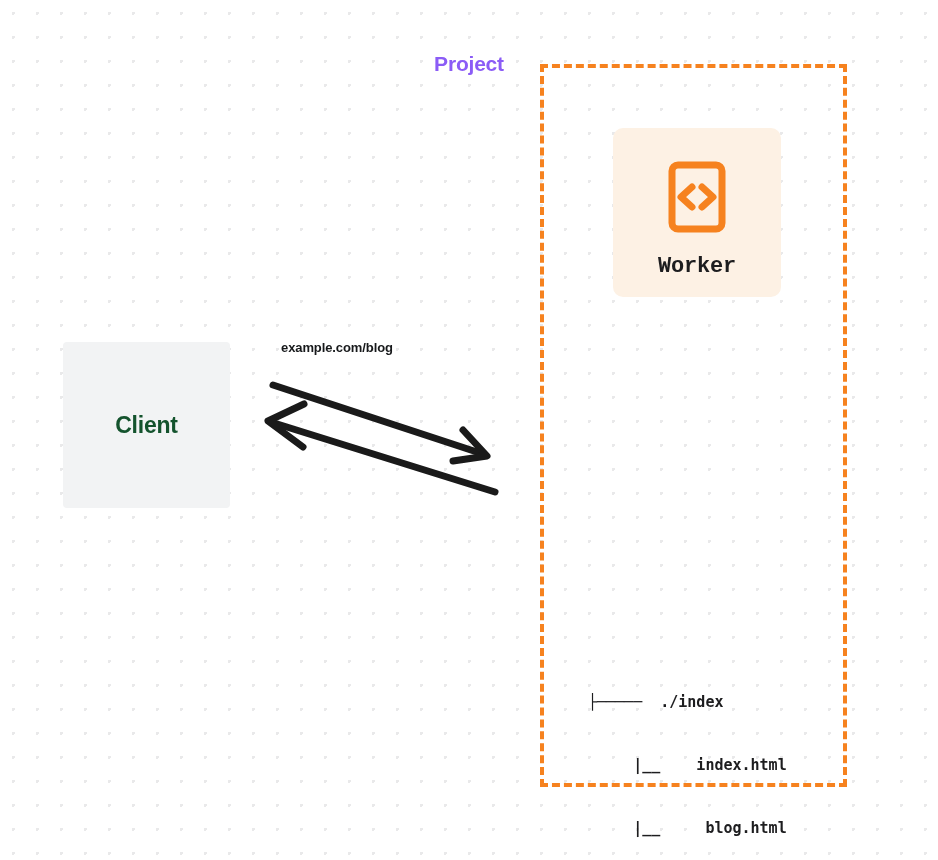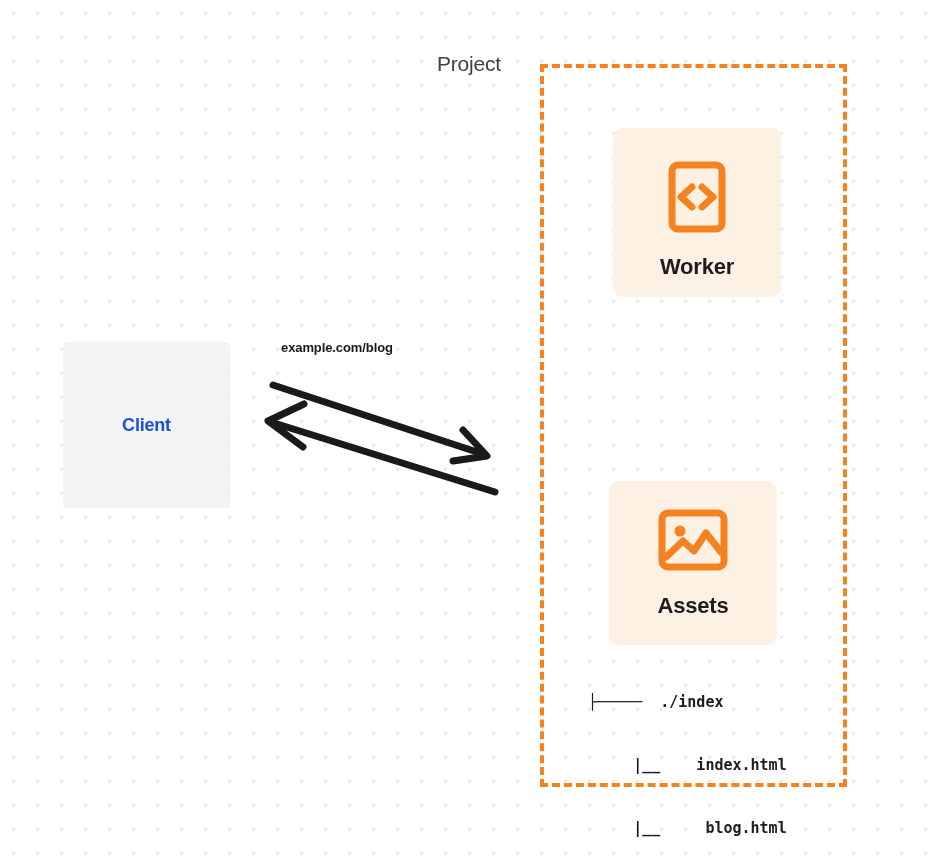--- a/index.html
+++ b/index.html
@@ -33,23 +33,23 @@
     top: 342px;
     width: 167px;
     height: 166px;
     background: #f2f3f4;
     border-radius: 4px;
     display: flex;
     align-items: center;
     justify-content: center;
   }
   #client-node .node-label {
-    font-size: 18px;
+    font-size: 23px;
     font-weight: bold;
-    color: #1d4ed8;
+    color: #14532d;
     letter-spacing: -0.2px;
   }
 
   
   #connector-label {
     position: absolute;
     left: 281px;
     top: 340px;
     font-size: 13px;
     font-weight: bold;
@@ -80,22 +80,22 @@
     background: transparent;
   }
   #project-group-label {
     position: absolute;
     left: 50%;
     top: 64px;
     transform: translate(-50%, -50%);
     background: #ffffff;
     padding: 0 7px;
     font-size: 21px;
-    font-weight: normal;
-    color: #404040;
+    font-weight: bold;
+    color: #8b5cf6;
     letter-spacing: -0.2px;
     white-space: nowrap;
   }
 
   
   .service-card {
     position: absolute;
     width: 168px;
     background: #fdf1e4;
     border-radius: 10px;
@@ -114,20 +114,21 @@
     left: 609px;
     top: 481px;
     height: 164px;
     padding-top: 28px;
   }
   .service-card .card-label {
     font-size: 22px;
     font-weight: bold;
     color: #1d1d1f;
     letter-spacing: -0.2px;
+    font-family: Liberation Mono, monospace;
   }
   #worker-card .card-label { margin-top: 21px; }
   #assets-card .card-label { margin-top: 22px; }
 
   .card-icon { line-height: 0; }
 
   
   #assets-file-tree {
     position: absolute;
     left: 588px;
@@ -172,30 +173,20 @@
     <span class="card-icon">
       <svg width="58" height="72" viewBox="0 0 58 72">
         <rect x="4" y="4" width="50" height="64" rx="6" ry="6" fill="none" stroke="#f6821f" stroke-width="7"></rect>
         <polyline points="24,26 13,36 24,46" fill="none" stroke="#f6821f" stroke-width="7" stroke-linecap="round" stroke-linejoin="round"></polyline>
         <polyline points="34,26 45,36 34,46" fill="none" stroke="#f6821f" stroke-width="7" stroke-linecap="round" stroke-linejoin="round"></polyline>
       </svg>
     </span>
     <span class="card-label">Worker</span>
   </div>
 
-  <div id="assets-card" class="service-card">
-    <span class="card-icon">
-      <svg width="70" height="62" viewBox="0 0 70 62">
-        <rect x="4" y="4" width="62" height="54" rx="6" ry="6" fill="none" stroke="#f6821f" stroke-width="7"></rect>
-        <circle cx="22" cy="22" r="5.5" fill="#f6821f"></circle>
-        <polyline points="8,48 25,32 36,42 48,24 63,43" fill="none" stroke="#f6821f" stroke-width="7" stroke-linecap="round" stroke-linejoin="round"></polyline>
-      </svg>
-    </span>
-    <span class="card-label">Assets</span>
-  </div>
 
   <div id="assets-file-tree">
     <span class="tree-row">├─────  ./index</span>
     <span class="tree-row">     |__    index.html</span>
     <span class="tree-row">     |__     blog.html</span>
     
   </div>
 
 </div>
 

